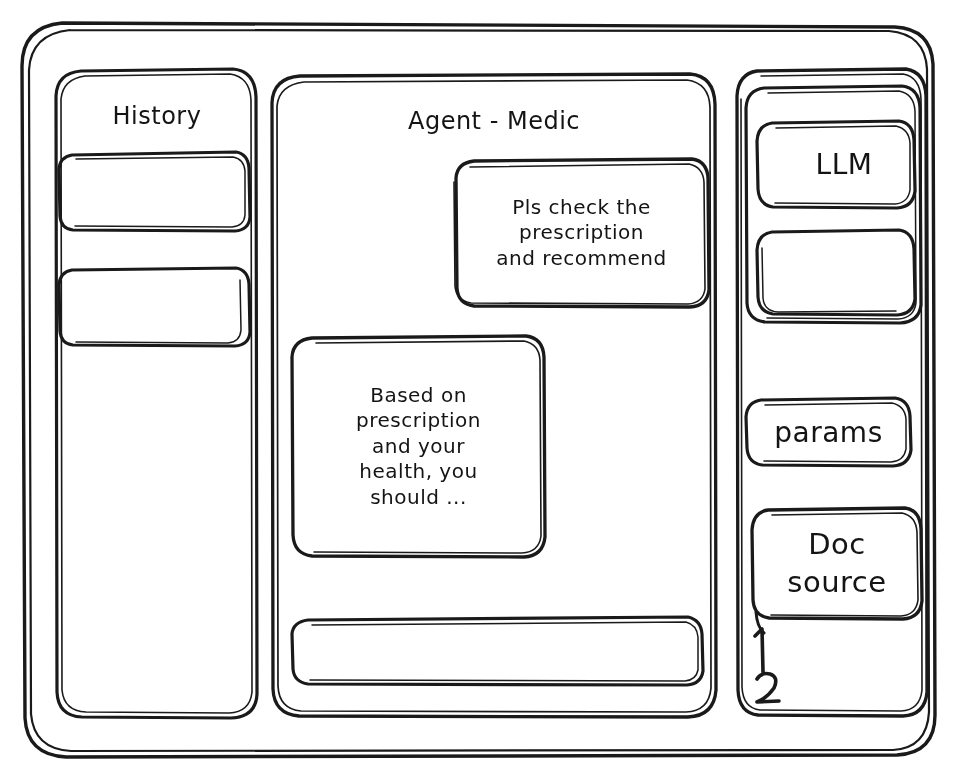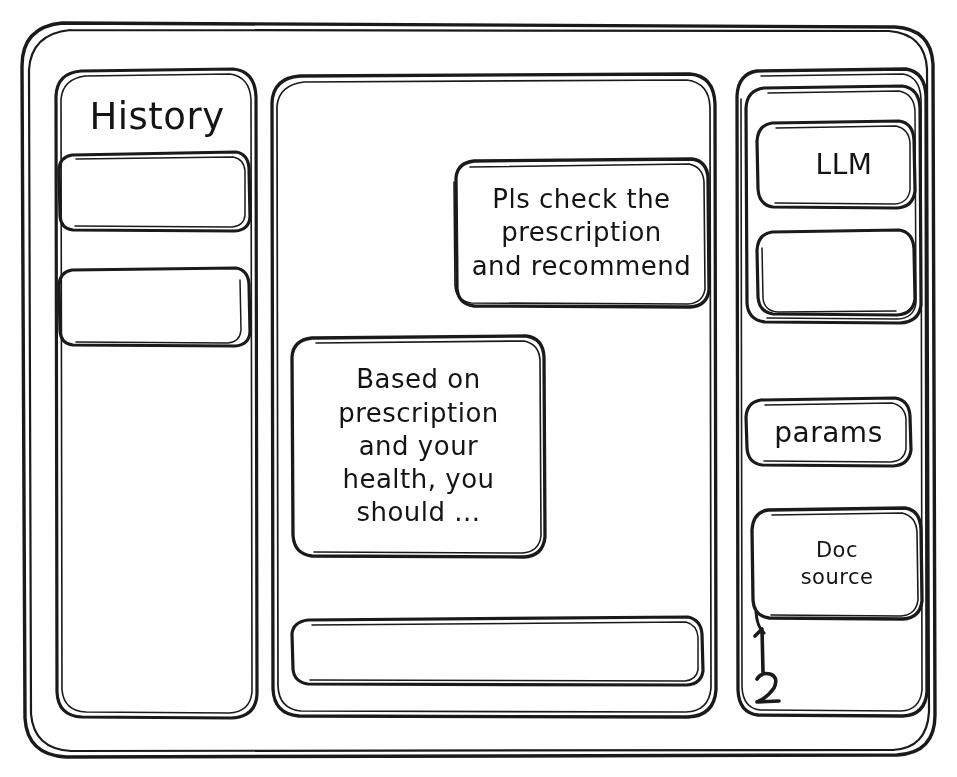--- a/index.html
+++ b/index.html
@@ -32,28 +32,28 @@
   .node {
     position: absolute;
     box-sizing: border-box;
     display: flex;
     align-items: center;
     justify-content: center;
     text-align: center;
     color: #141414;
     letter-spacing: 0.5px;
   }
-  .label-lg { font-size: 37px; text-align: center; }
+  .label-lg { font-size: 24px; text-align: center; }
   .label-md { font-size: 28px; }
   .label-sm { font-size: 25px; }
   .bubble-text {
     display: block;
     line-height: 1.28;
     white-space: pre-line;
-    font-size: 26px;
+    font-size: 20px;
   }
   .hit { cursor: pointer; }
   .numlabel { font-size: 26px; justify-content: flex-start; }
 </style>
 </head>
 <body>
 
 <div id="app">
 
   <svg class="sketch" viewBox="0 0 957 777">
@@ -143,20 +143,21 @@
   <div class="node label-lg" style="left:57px; top:93px; width:200px; height:46px;">History</div>
 
   <div class="node hit" style="left:59px; top:152px; width:191px; height:79px;">
     <span class="label-sm"></span>
   </div>
 
   <div class="node hit" style="left:59px; top:268px; width:191px; height:78px;">
     <span class="label-sm"></span>
   </div>
 
+  <div class="node label-lg" style="left:272px; top:97px; width:444px; height:48px;">Agent - Medic</div>
 
   <div class="node hit" style="left:454px; top:159px; width:255px; height:148px; padding:6px 12px;">
     <span class="bubble-text">Pls check the
 prescription
 and recommend</span>
   </div>
 
   <div class="node hit" style="left:292px; top:336px; width:253px; height:221px; padding:6px 20px;">
     <span class="bubble-text">Based on
 prescription
@@ -174,21 +175,21 @@
   <div class="node hit" style="left:757px; top:121px; width:158px; height:87px;padding-left:16px;">
     <span class="label-md">LLM</span>
   </div>
 
 
   <div class="node hit" style="left:746px; top:398px; width:165px; height:68px;">
     <span class="label-md">params</span>
   </div>
 
   <div class="node hit" style="left:752px; top:508px; width:170px; height:111px;">
-    <span class="bubble-text" style="font-size:21px;">Doc
+    <span class="bubble-text" style="font-size:29px;">Doc
 source</span>
   </div>
 
   <div class="node numlabel hit" style="left:752px; top:625px; width:100px; height:34px;">
     <span style="visibility:hidden;">1</span>
   </div>
 
   <div class="node numlabel hit" style="left:752px; top:670px; width:100px; height:36px;">
     <span style="visibility:hidden;">2</span>
   </div>

